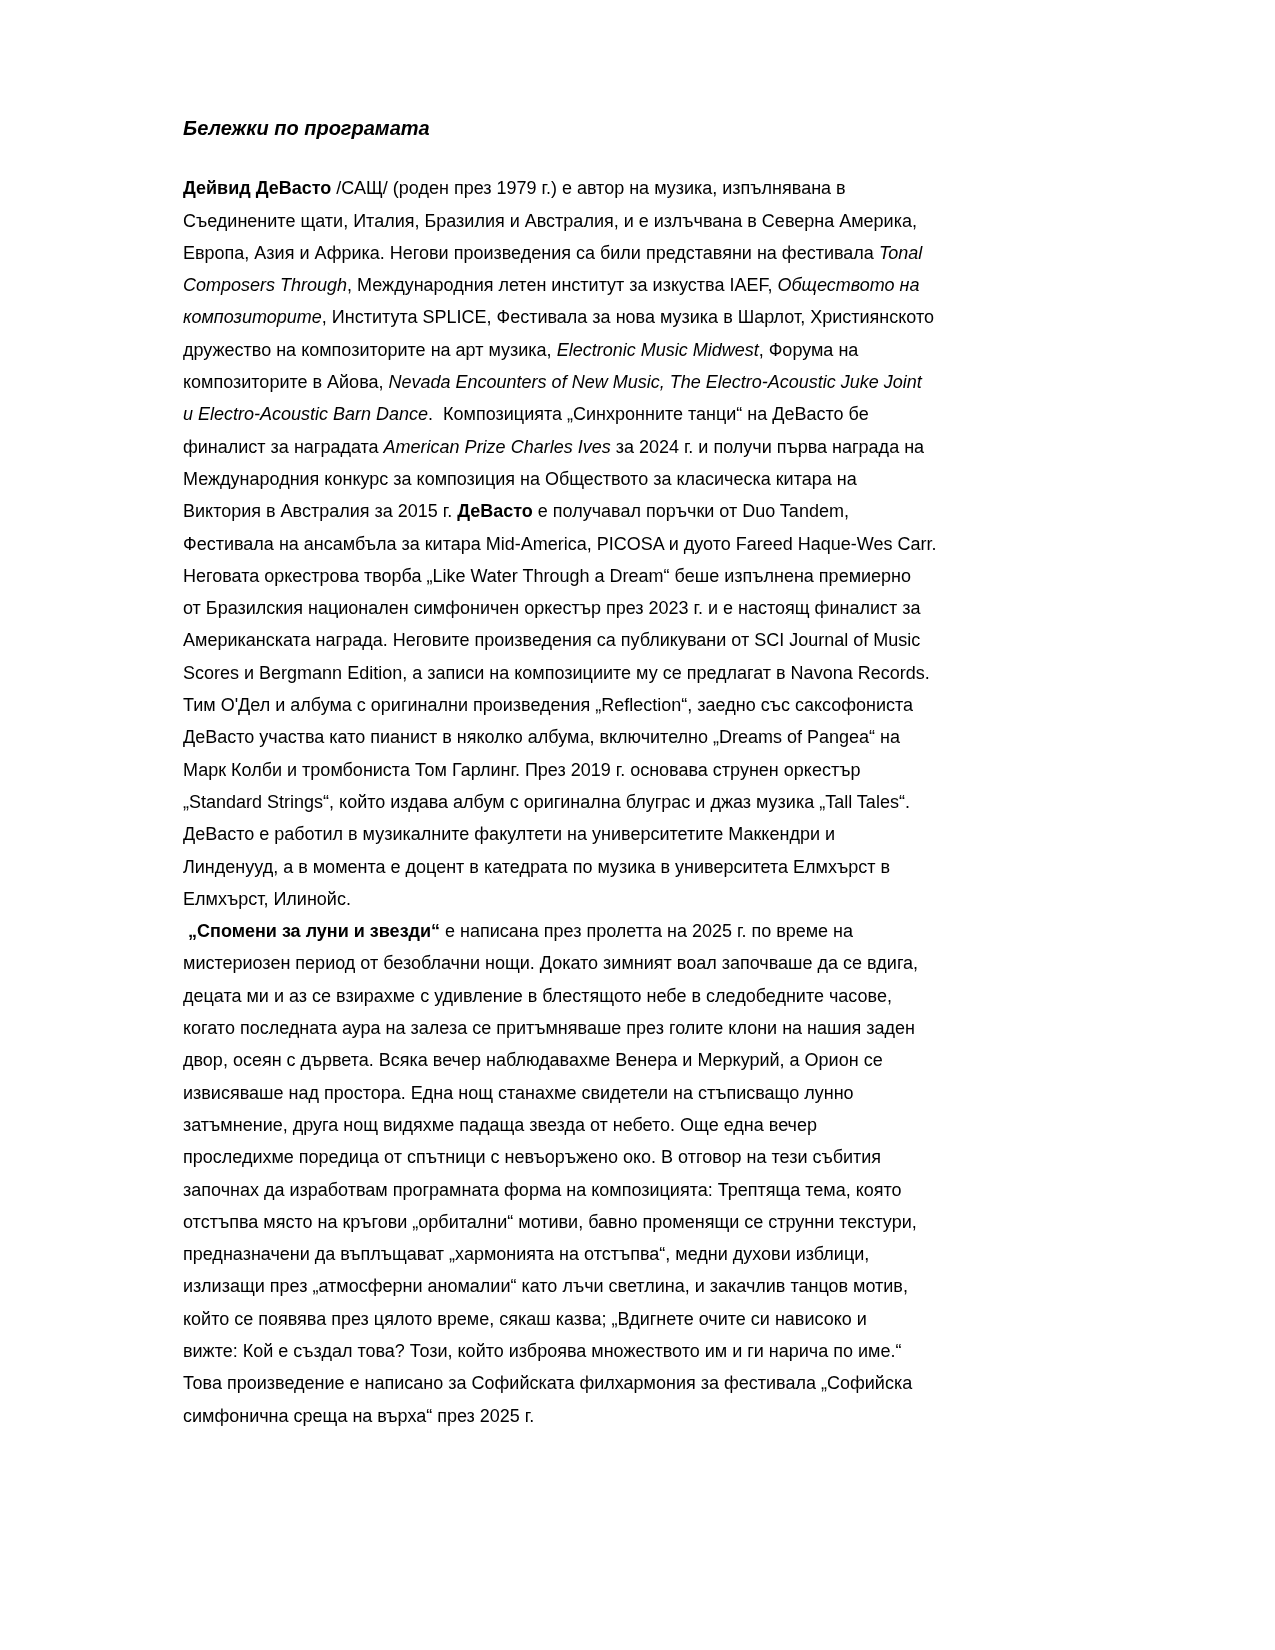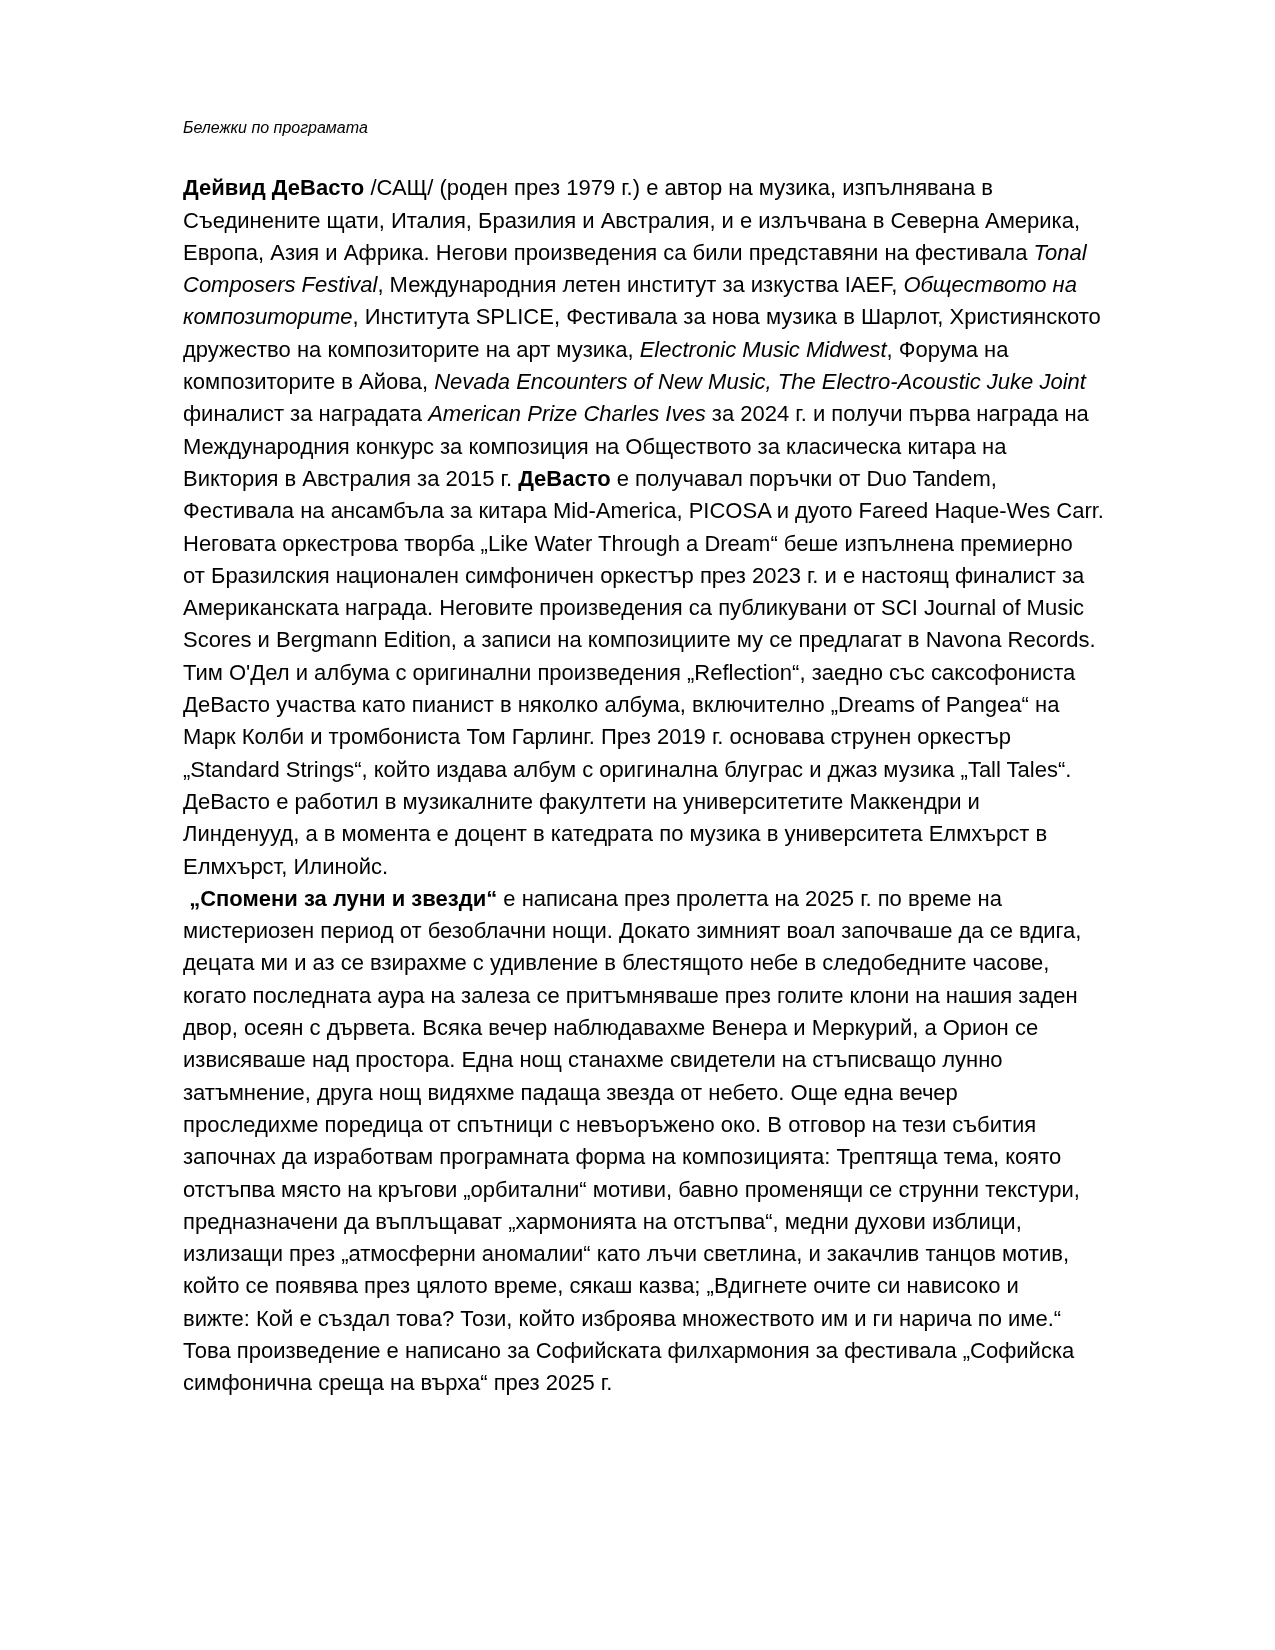--- a/index.html
+++ b/index.html
@@ -15,52 +15,53 @@
     position: relative;
     overflow: hidden;
   }
   .page-text {
     position: absolute;
     left: 183px;
     top: 112px;
     width: 1040px;
   }
   .doc-heading {
-    font-size: 16px;
+    font-size: 20px;
     line-height: 32.3px;
-    font-weight: 400;
+    font-weight: 700;
     font-style: italic;
     margin: 0 0 28px 0;
     white-space: pre;
   }
   .paragraph {
     margin: 0;
   }
   .line {
-    font-size: 22px;
+    font-size: 18px;
     line-height: 32.3px;
     white-space: pre;
   }
   .b { font-weight: 700; }
   .i { font-style: italic; }
 </style>
 </head>
 <body>
 
 <div class="page-text">
   <div class="doc-heading">Бележки по програмата</div>
   <div>
       <div class="paragraph">
         <div class="line"><span class="b ">Дейвид ДеВасто </span><span class="">/САЩ/ (роден през 1979 г.) е автор на музика, изпълнявана в</span></div>
         <div class="line"><span class="">Съединените щати, Италия, Бразилия и Австралия, и е излъчвана в Северна Америка,</span></div>
         <div class="line"><span class="">Европа, Азия и Африка. Негови произведения са били представяни на фестивала </span><span class="i">Tonal</span></div>
-        <div class="line"><span class="i">Composers Festival</span><span class="">, Международния летен институт за изкуства IAEF, </span><span class="i">Обществото на</span></div>
+        <div class="line"><span class="i">Composers Through</span><span class="">, Международния летен институт за изкуства IAEF, </span><span class="i">Обществото на</span></div>
         <div class="line"><span class="i">композиторите</span><span class="">, Института SPLICE, Фестивала за нова музика в Шарлот, Християнското</span></div>
         <div class="line"><span class="">дружество на композиторите на арт музика, </span><span class="i">Electronic Music Midwest</span><span class="">, Форума на</span></div>
         <div class="line"><span class="">композиторите в Айова, </span><span class="i">Nevada Encounters of New Music, The Electro-Acoustic Juke Joint</span></div>
+        <div class="line"><span class="i">и Electro-Acoustic Barn Dance</span><span class="">.  Композицията „Синхронните танци“ на ДеВасто бе</span></div>
         <div class="line"><span class="">финалист за наградата </span><span class="i">American Prize Charles Ives</span><span class=""> за 2024 г. и получи първа награда на</span></div>
         <div class="line"><span class="">Международния конкурс за композиция на Обществото за класическа китара на</span></div>
         <div class="line"><span class="">Виктория в Австралия за 2015 г. </span><span class="b ">ДеВасто</span><span class=""> е получавал поръчки от Duo Tandem,</span></div>
         <div class="line"><span class="">Фестивала на ансамбъла за китара Mid-America, PICOSA и дуото Fareed Haque-Wes Carr.</span></div>
         <div class="line"><span class="">Неговата оркестрова творба „Like Water Through a Dream“ беше изпълнена премиерно</span></div>
         <div class="line"><span class="">от Бразилския национален симфоничен оркестър през 2023 г. и е настоящ финалист за</span></div>
         <div class="line"><span class="">Американската награда. Неговите произведения са публикувани от SCI Journal of Music</span></div>
         <div class="line"><span class="">Scores и Bergmann Edition, а записи на композициите му се предлагат в Navona Records.</span></div>
         <div class="line"><span class="">Тим О'Дел и албума с оригинални произведения „Reflection“, заедно със саксофониста</span></div>
         <div class="line"><span class="">ДеВасто участва като пианист в няколко албума, включително „Dreams of Pangea“ на</span></div>

